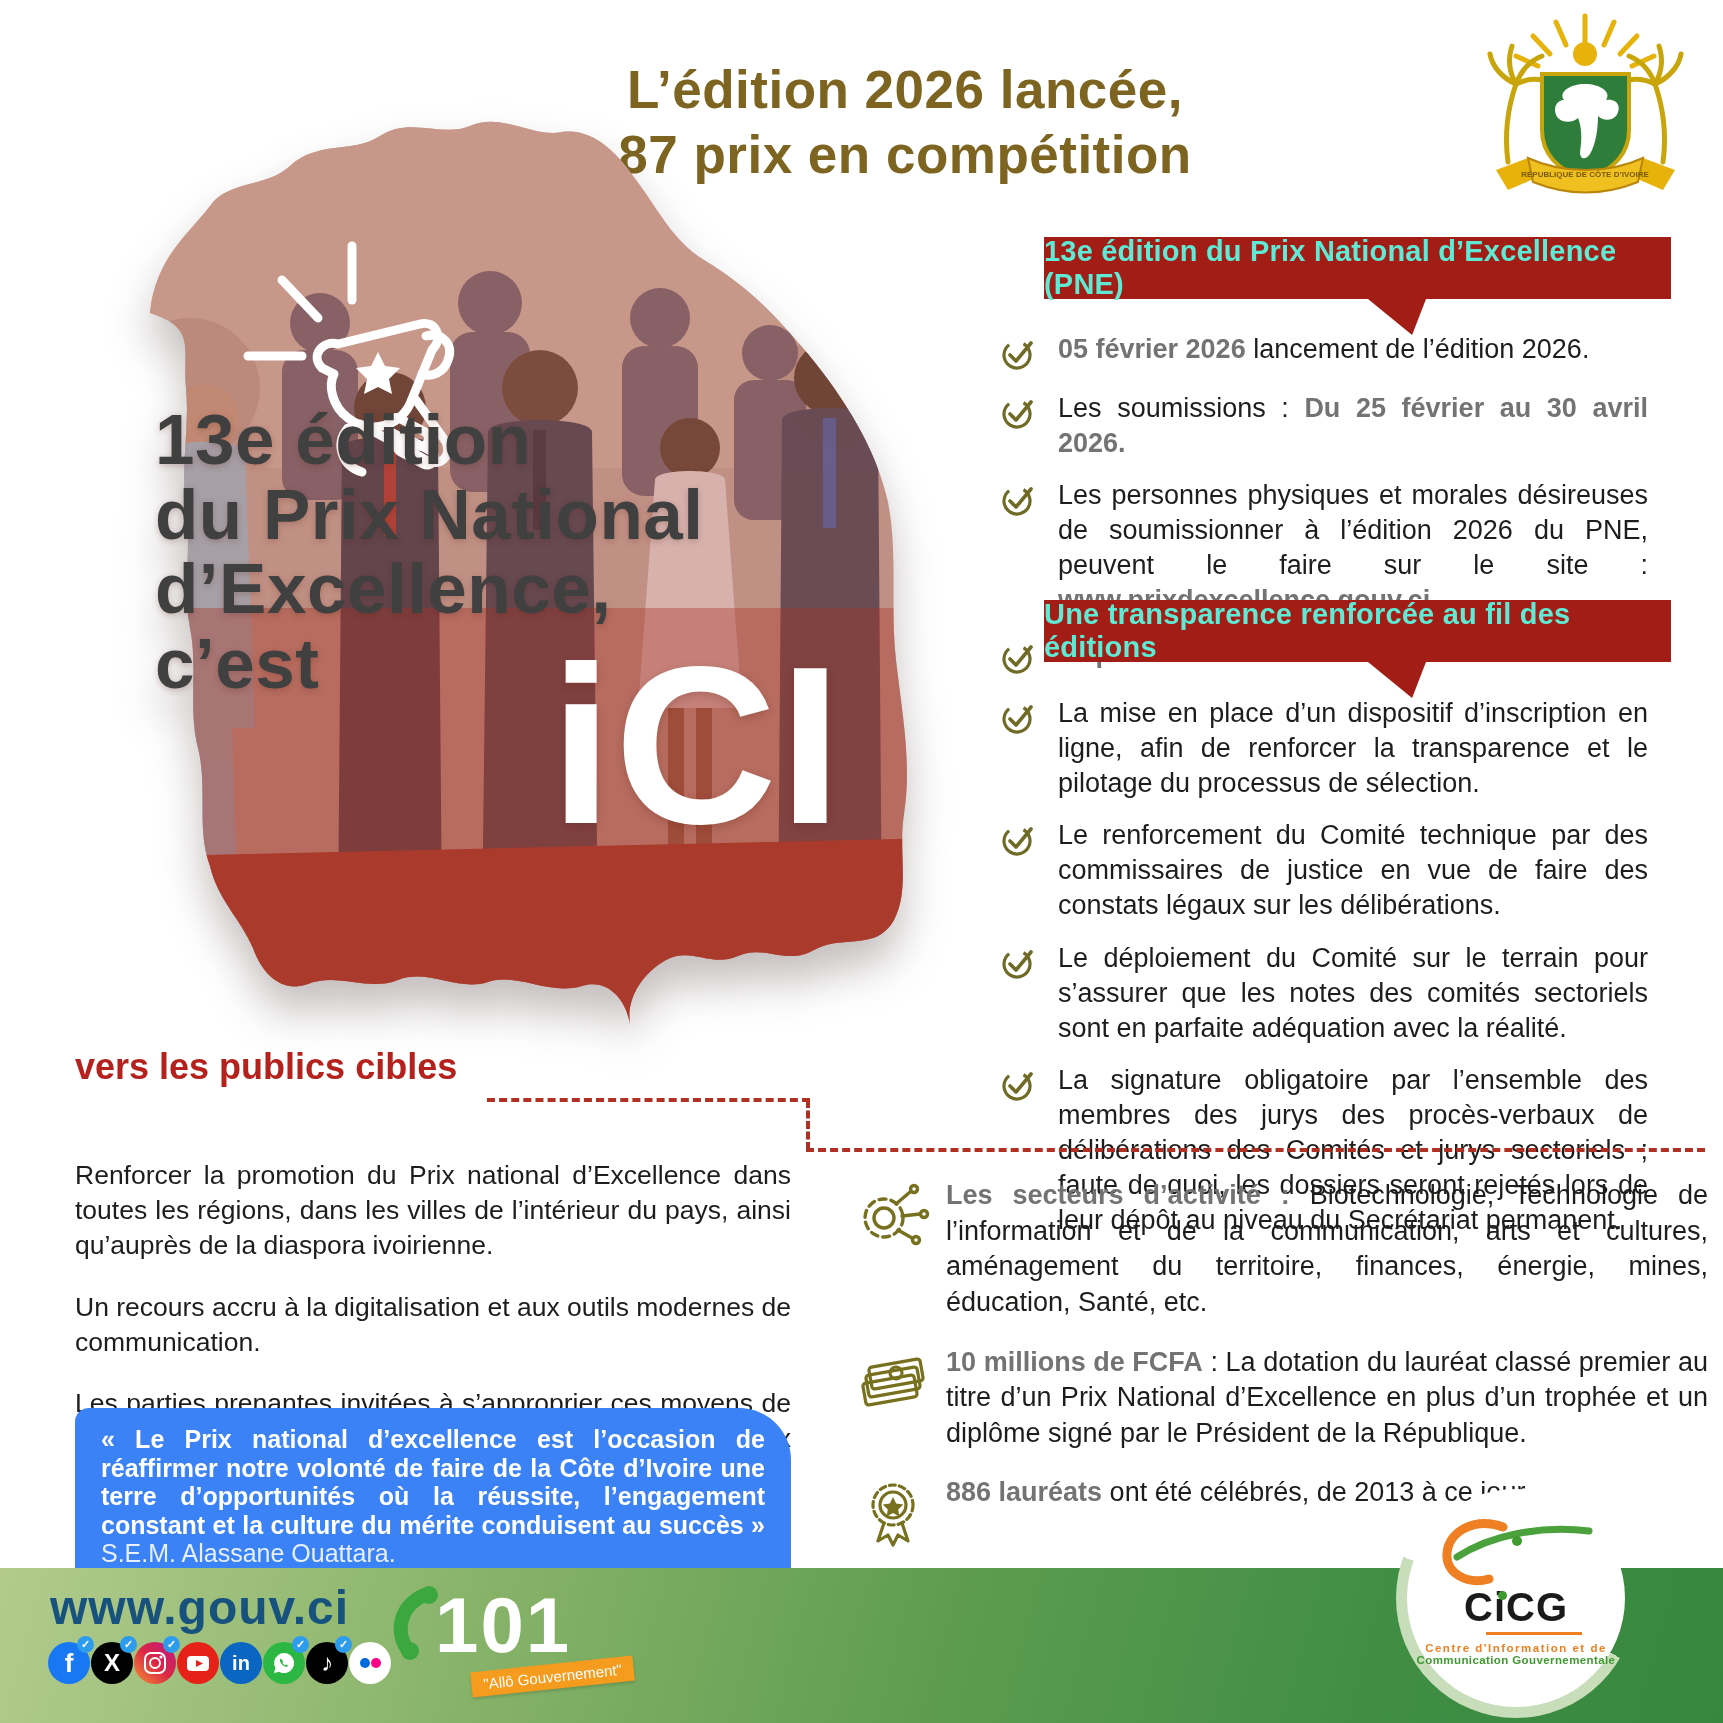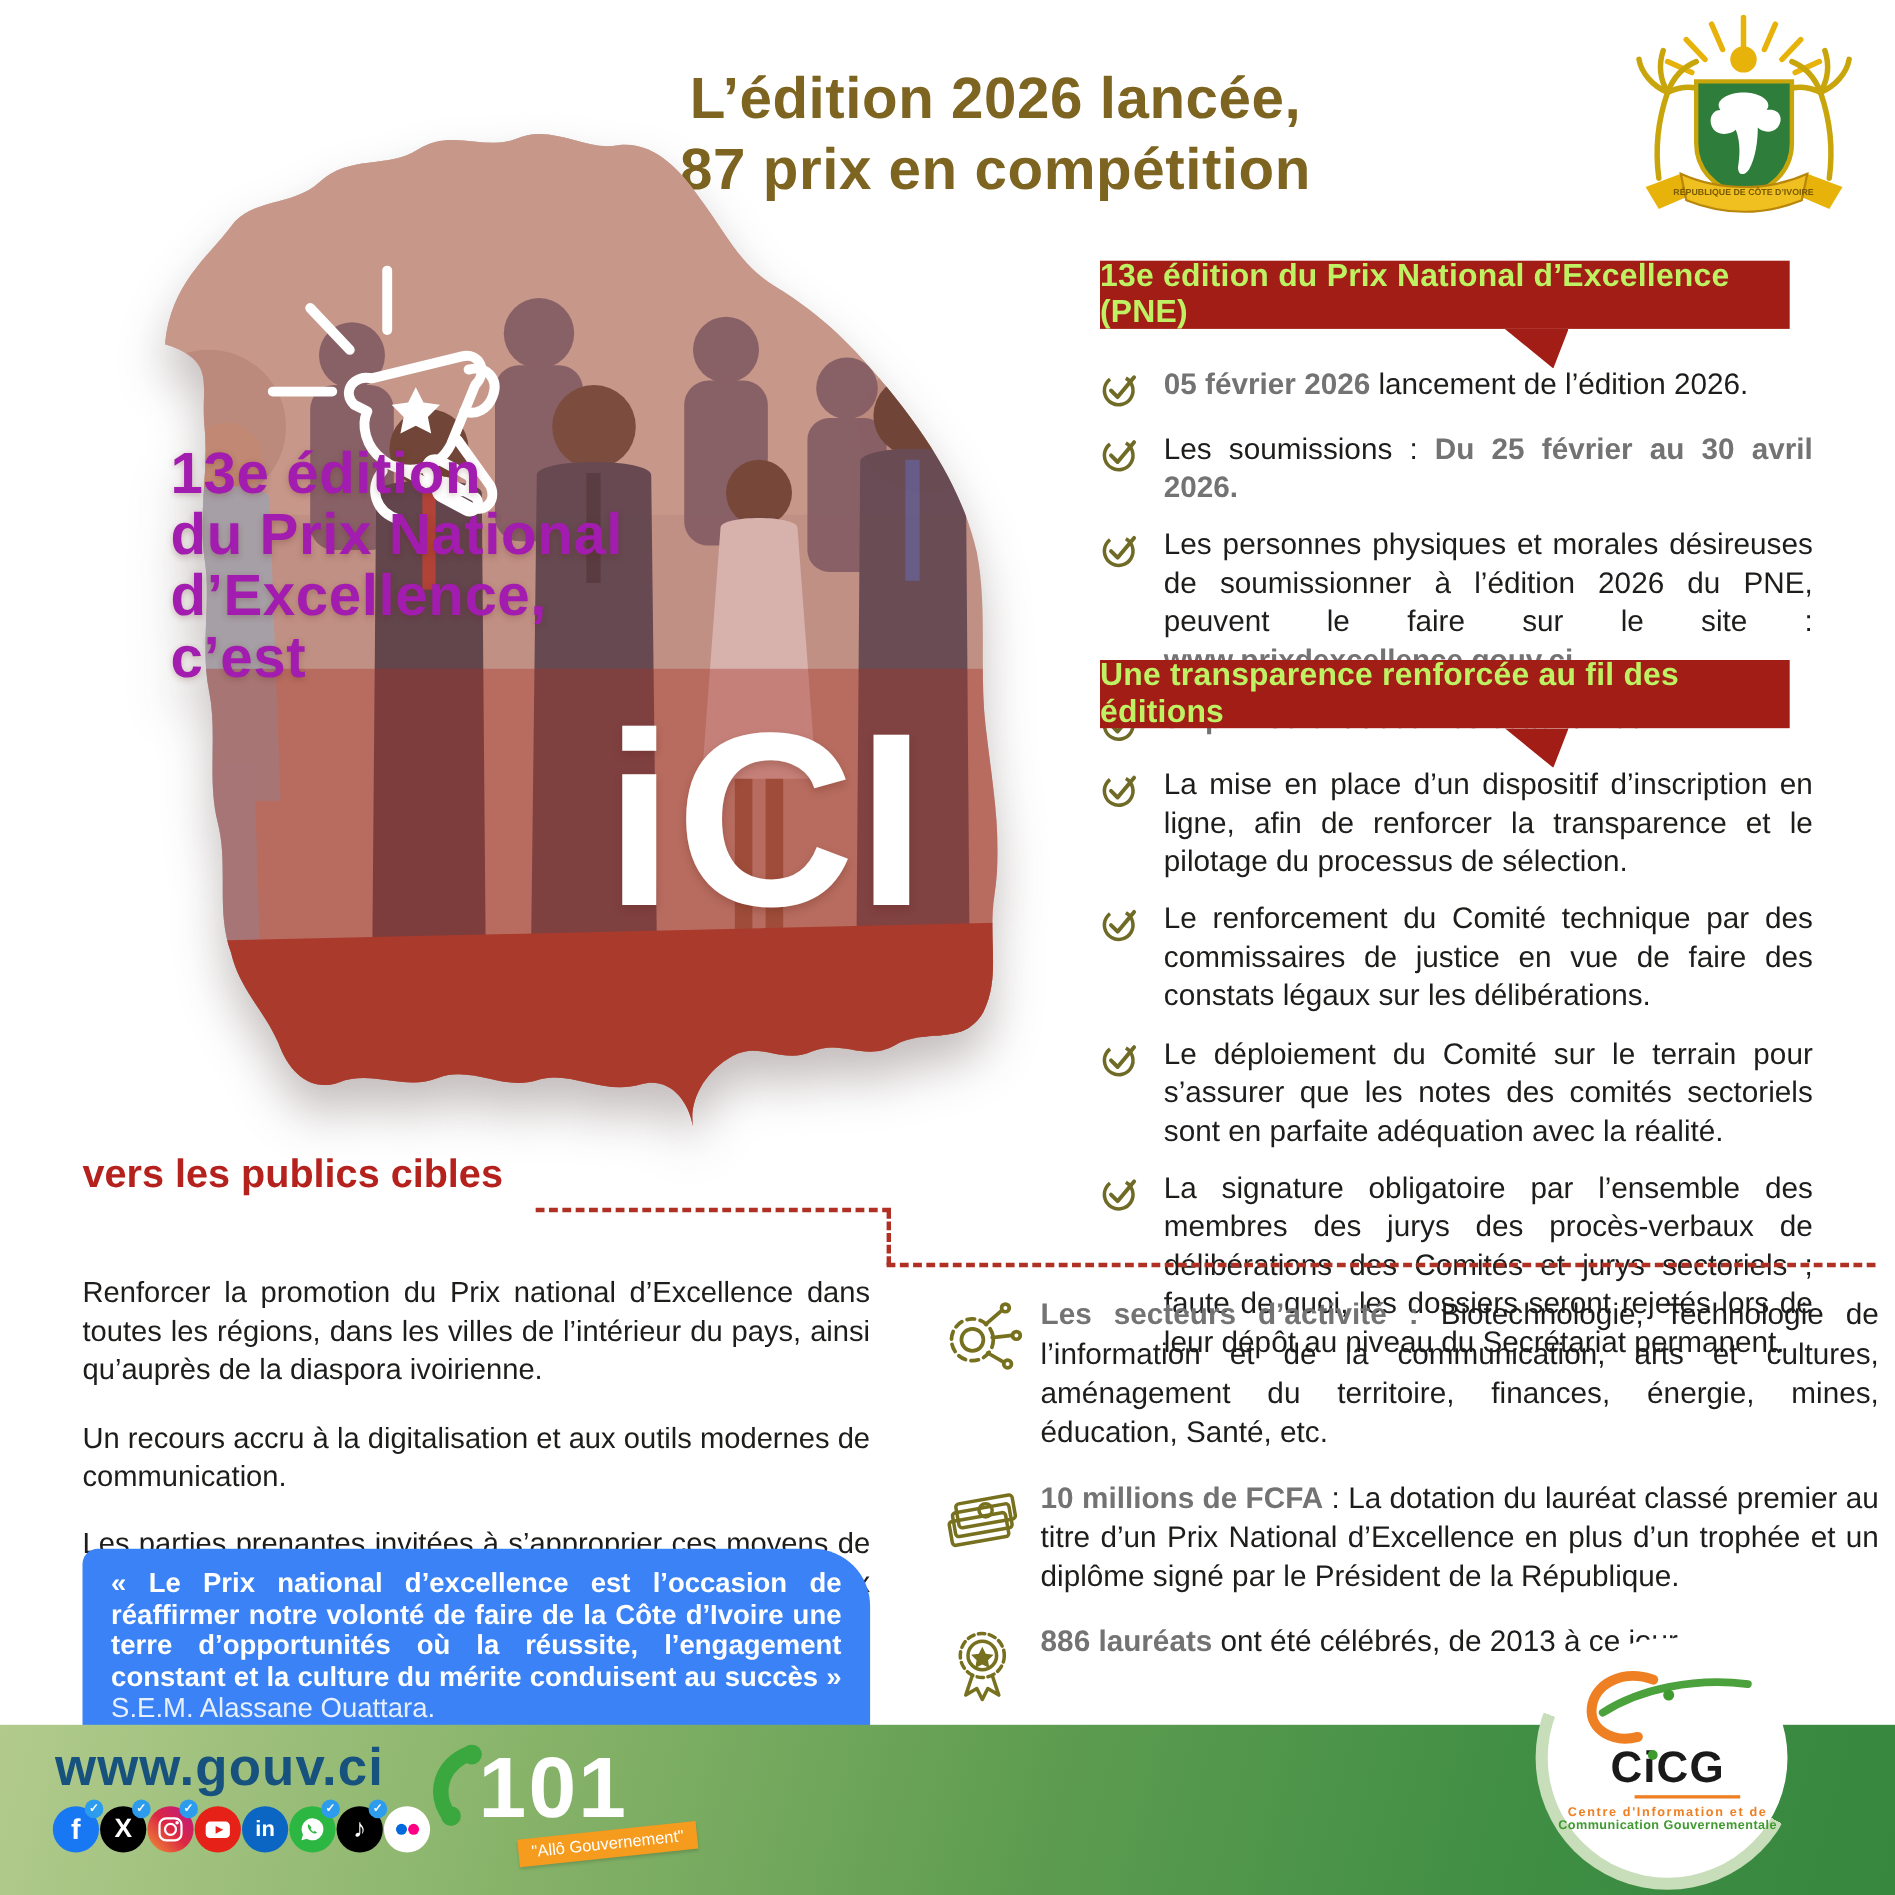--- a/index.html
+++ b/index.html
@@ -6,29 +6,29 @@
   .poster{position:relative;width:1723px;height:1723px;background:#ffffff;overflow:hidden;
           font-family:"Liberation Sans",sans-serif;color:#1d1d1b;padding-left:39px;}
   .abs{position:absolute;}
 
   
   .main-title{left:600px;top:58px;width:610px;text-align:center;
               font-size:53px;line-height:1.22;font-weight:bold;color:#7d6420;letter-spacing:.5px;}
 
   
   .map-wrap{left:70px;top:88px;width:875px;height:960px;filter:drop-shadow(0 26px 22px rgba(60,40,35,.30));}
-  .map-text{left:160px;top:400px;width:760px;color:#a21caf;font-weight:bold;
-            font-size:53px;line-height:1.05;letter-spacing:.5px;text-shadow:0 2px 6px rgba(90,30,20,.25);}
+  .map-text{left:160px;top:400px;width:760px;color:#404040;font-weight:bold;
+            font-size:71px;line-height:1.05;letter-spacing:.5px;text-shadow:0 2px 6px rgba(90,30,20,.25);}
   .map-big{left:555px;top:600px;color:#fff;font-weight:bold;font-size:225px;line-height:1;
            letter-spacing:2px;text-shadow:0 3px 8px rgba(90,30,20,.25);}
   .trophy{left:160px;top:140px;}
 
   
-  .banner{width:627px;height:62px;background:#a21d15;color:#bef264;font-weight:bold;font-size:29px;
-          display:flex;align-items:center;justify-content:center;letter-spacing:.2px;}
+  .banner{width:627px;height:62px;background:#a21d15;color:#5eead4;font-weight:bold;font-size:29px;
+          display:flex;align-items:center;justify-content:center;letter-spacing:.2px;margin-left:44px;}
   .banner-tail{width:58px;height:36px;background:#a21d15;clip-path:polygon(0 0,100% 0,76% 100%);}
 
   
   .list{width:648px;}
   .row{display:flex;align-items:flex-start;margin-bottom:17px;}
   .row .ck{flex:0 0 40px;margin-right:18px;margin-top:2px;}
   .row .tx{flex:1;font-size:27px;line-height:1.3;text-align:justify;}
   .bred{color:#737373;font-weight:bold;}
 
   

